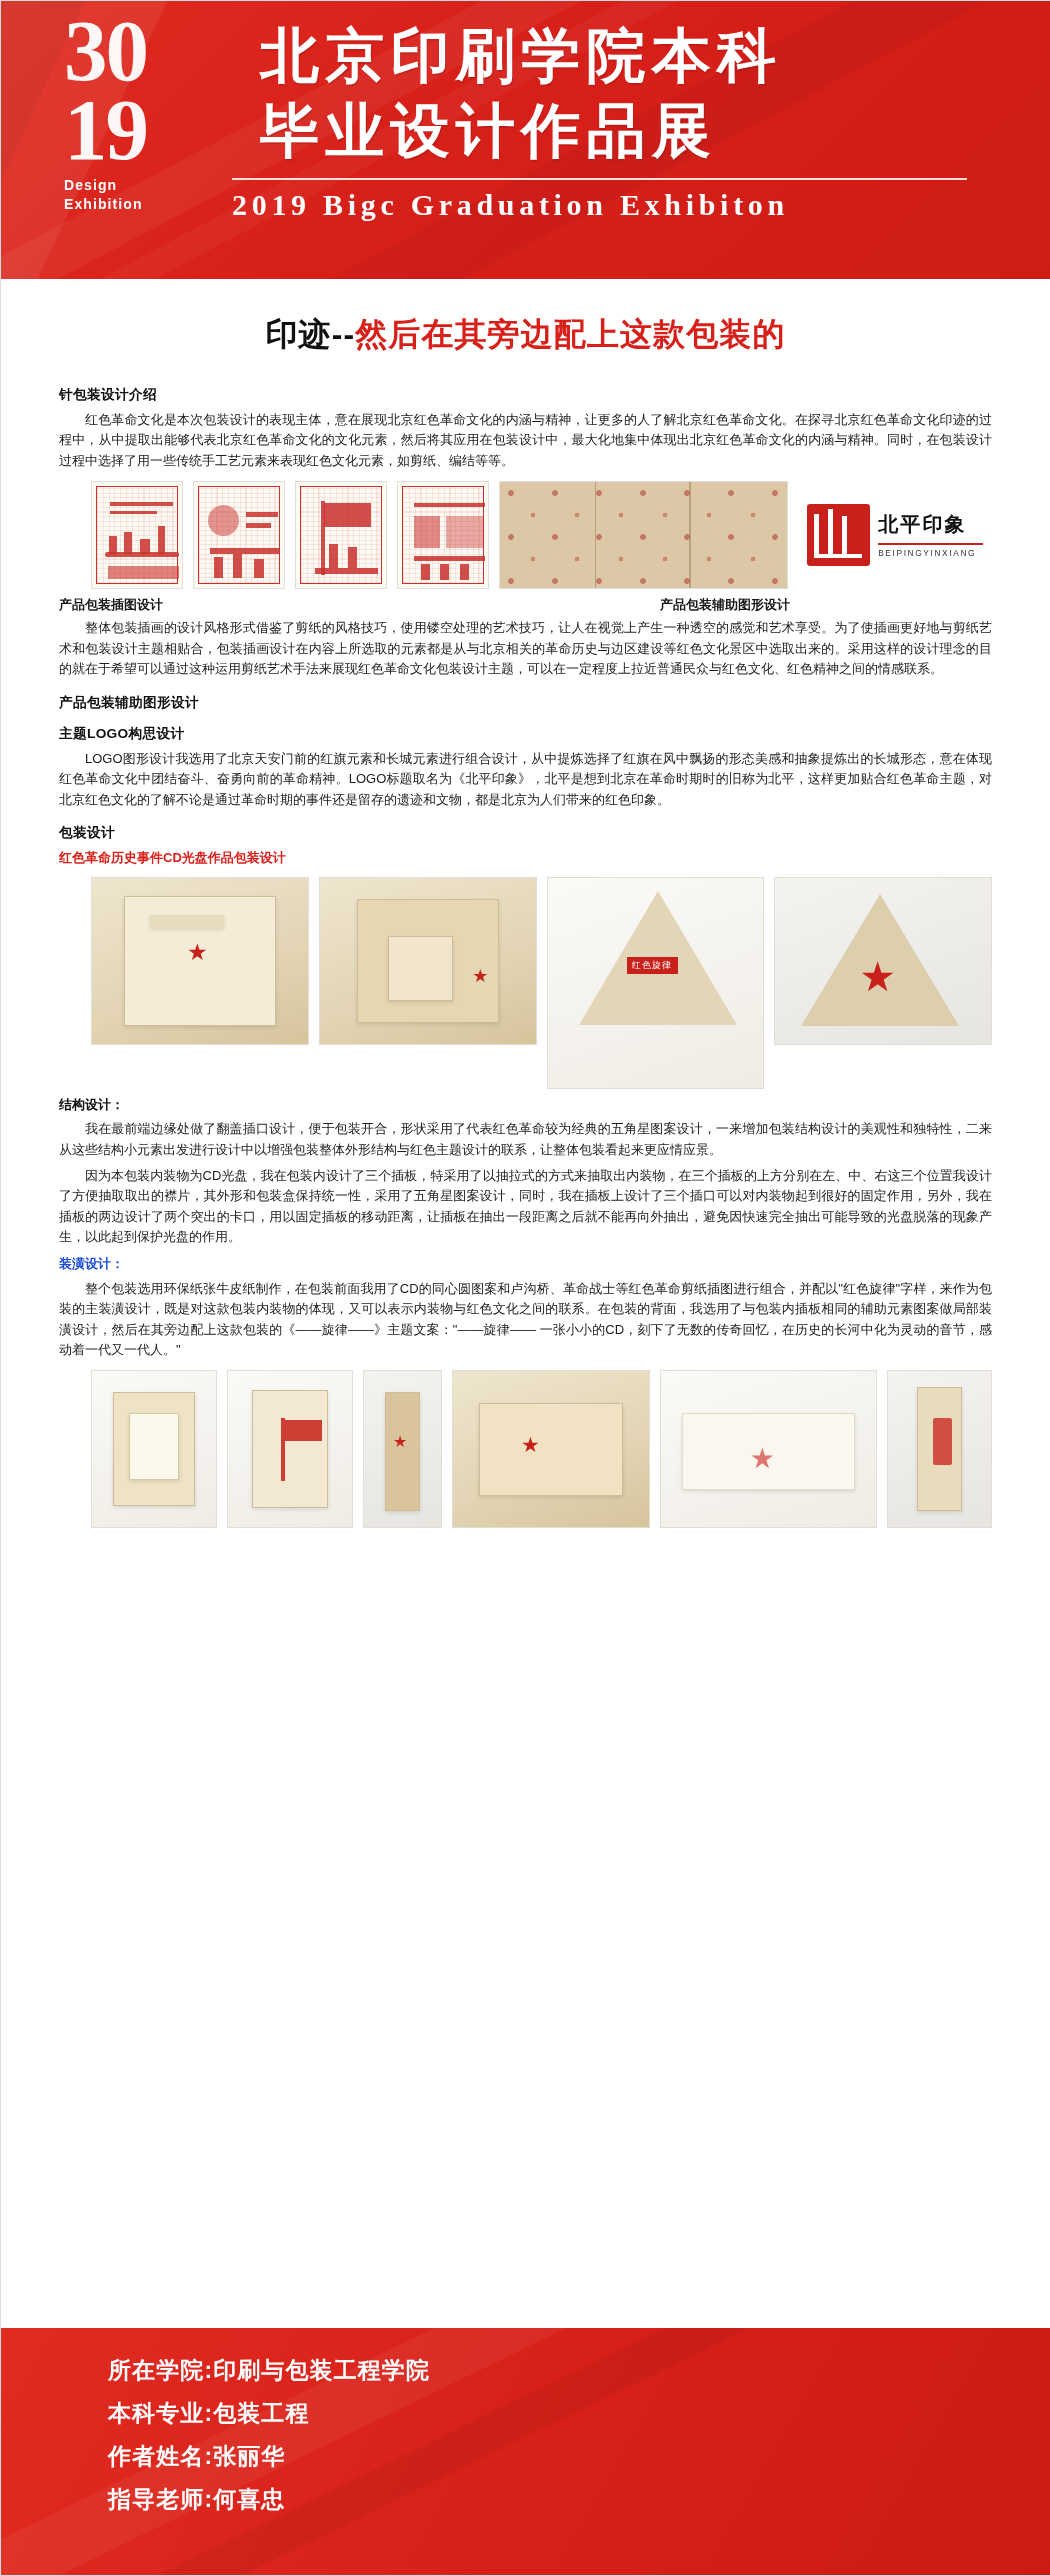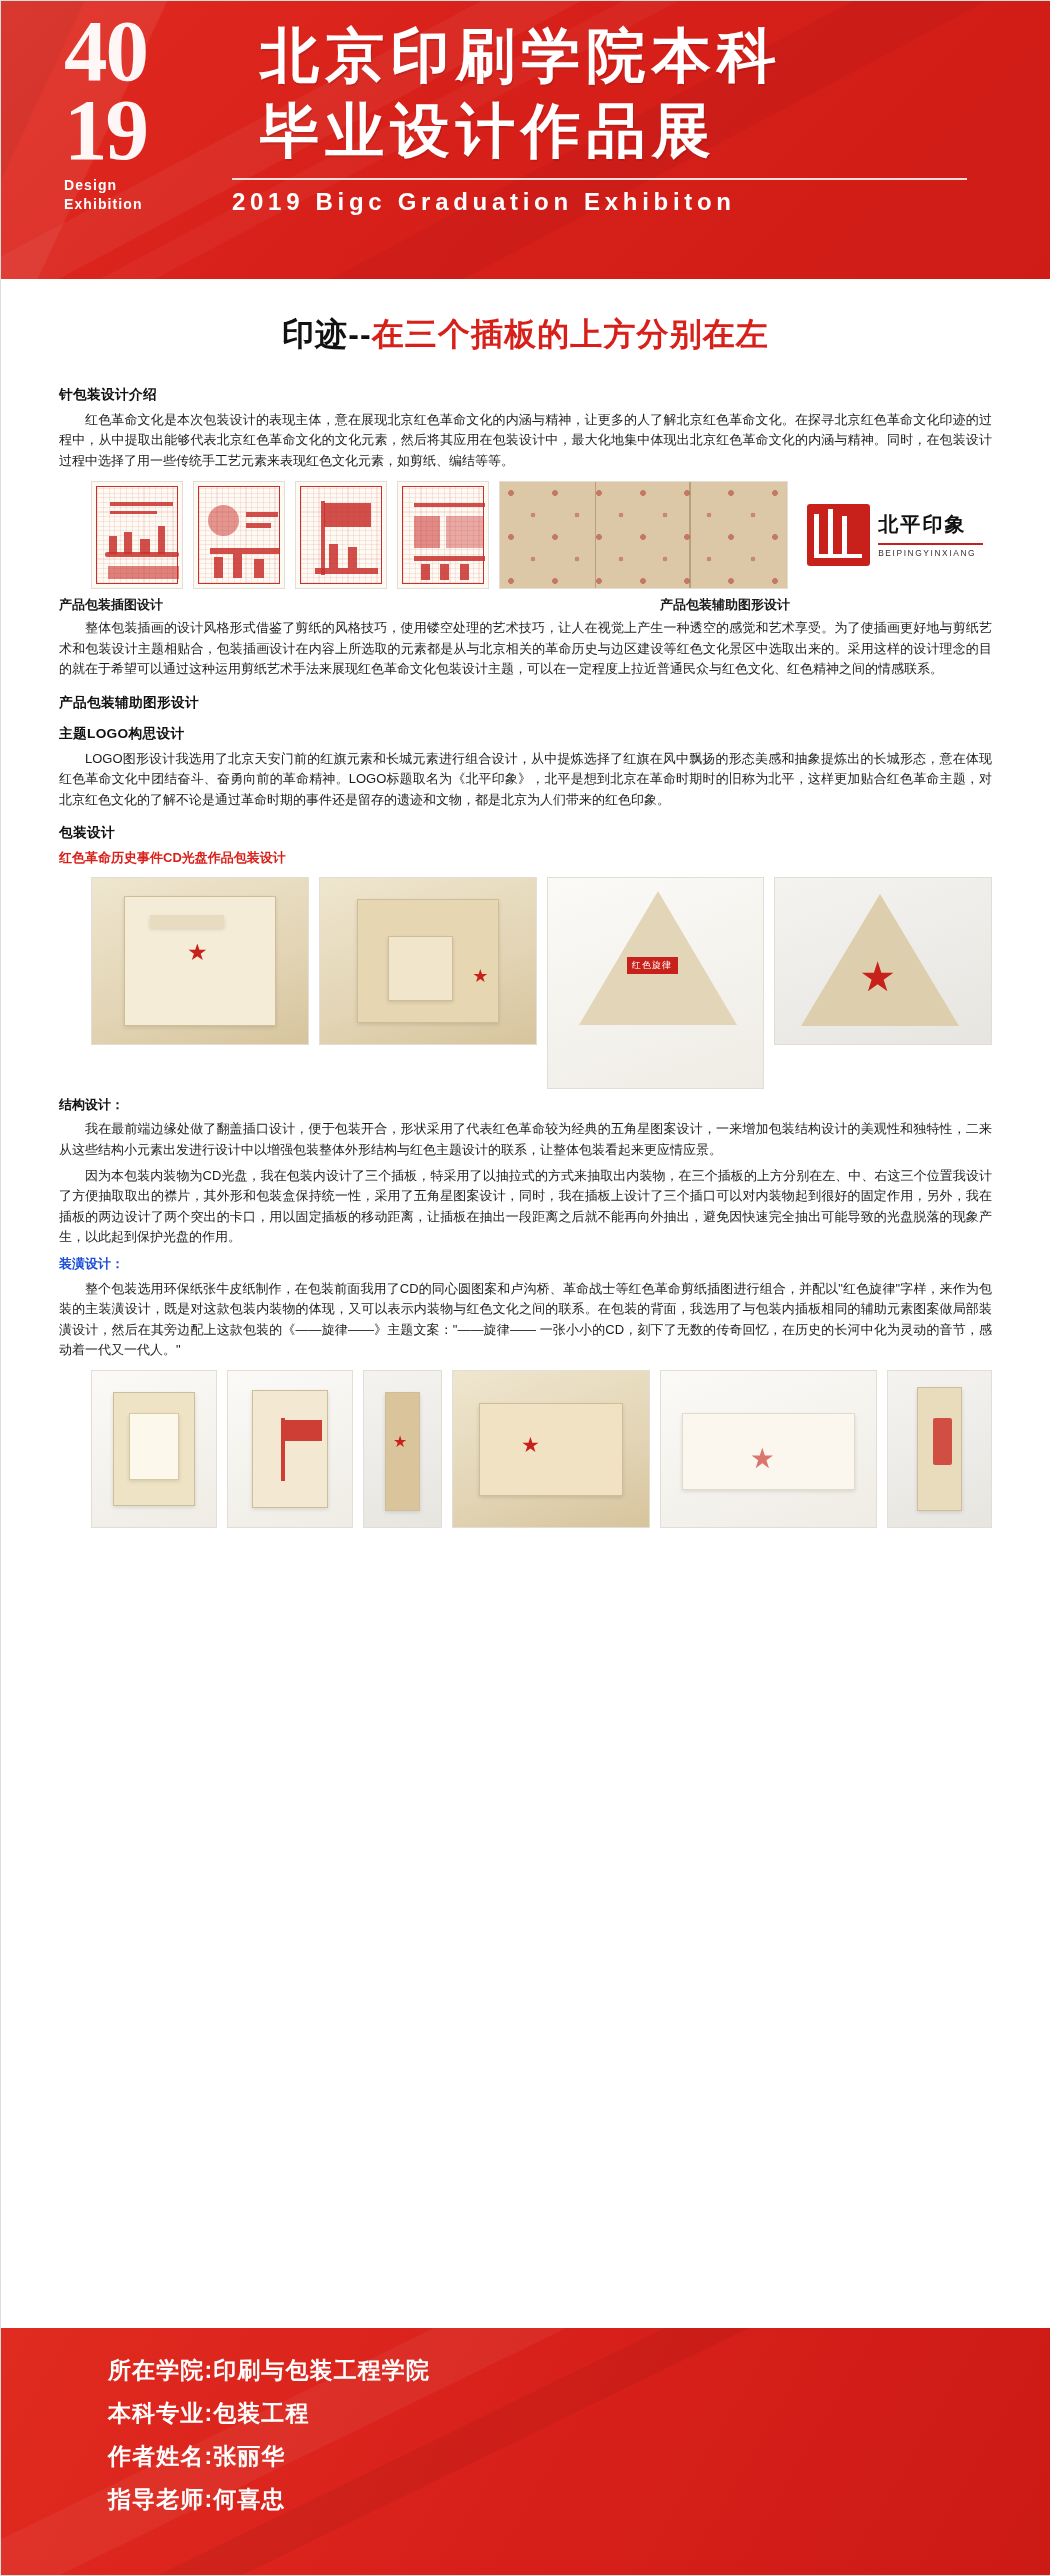--- a/index.html
+++ b/index.html
@@ -97,22 +97,22 @@
   }
   .h-line2 { margin-top: 5.3px; }
   .h-divider {
     margin: 11.6px 0 7.4px 0;
     width: 735px;
     height: 2.1px;
     background: rgba(255,255,255,0.85);
   }
   .h-en {
     color: #ffffff;
-    font-family: Liberation Sans, sans-serif;
-    font-size: 24px;
+    font-family: Liberation Serif, serif;
+    font-size: 30px;
     letter-spacing: 4.7px;
     font-weight: bold;
     white-space: nowrap;
   }
 
   
   .content {
     position: relative;
     padding: 29px 58px 10.5px 58px;
     box-sizing: border-box;
@@ -329,41 +329,41 @@
 <div class="poster">
 
   <div class="header">
     <div class="diag"></div>
     <div class="stripe s1"></div>
     <div class="stripe s2"></div>
     <div class="stripe s3"></div>
 
     <div class="year-block">
       <div class="year-digits">
-        <span class="row">40</span>
+        <span class="row">30</span>
         <span class="row">19</span>
       </div>
       <div class="year-sub">
         <div>Design</div>
         <div>Exhibition</div>
       </div>
     </div>
 
     <div class="header-titles">
       <div class="h-line1">北京印刷学院本科</div>
       <div class="h-line2">毕业设计作品展</div>
       <div class="h-divider"></div>
       <div class="h-en">2019 Bigc Graduation Exhibiton</div>
     </div>
   </div>
 
   <div class="content">
 
     <div class="doc-title">
-      <span class="black">印迹--</span><span class="red">在三个插板的上方分别在左</span>
+      <span class="black">印迹--</span><span class="red">然后在其旁边配上这款包装的</span>
     </div>
 
     <h3 class="section-head">针包装设计介绍</h3>
     <p class="para">红色革命文化是本次包装设计的表现主体，意在展现北京红色革命文化的内涵与精神，让更多的人了解北京红色革命文化。在探寻北京红色革命文化印迹的过程中，从中提取出能够代表北京红色革命文化的文化元素，然后将其应用在包装设计中，最大化地集中体现出北京红色革命文化的内涵与精神。同时，在包装设计过程中选择了用一些传统手工艺元素来表现红色文化元素，如剪纸、编结等等。</p>
 
     <div class="img-row">
 
       <div class="img-box papercut" style="width:92px;height:108px;">
         <div class="pc-inner"></div>
         <div class="pc-figs">

